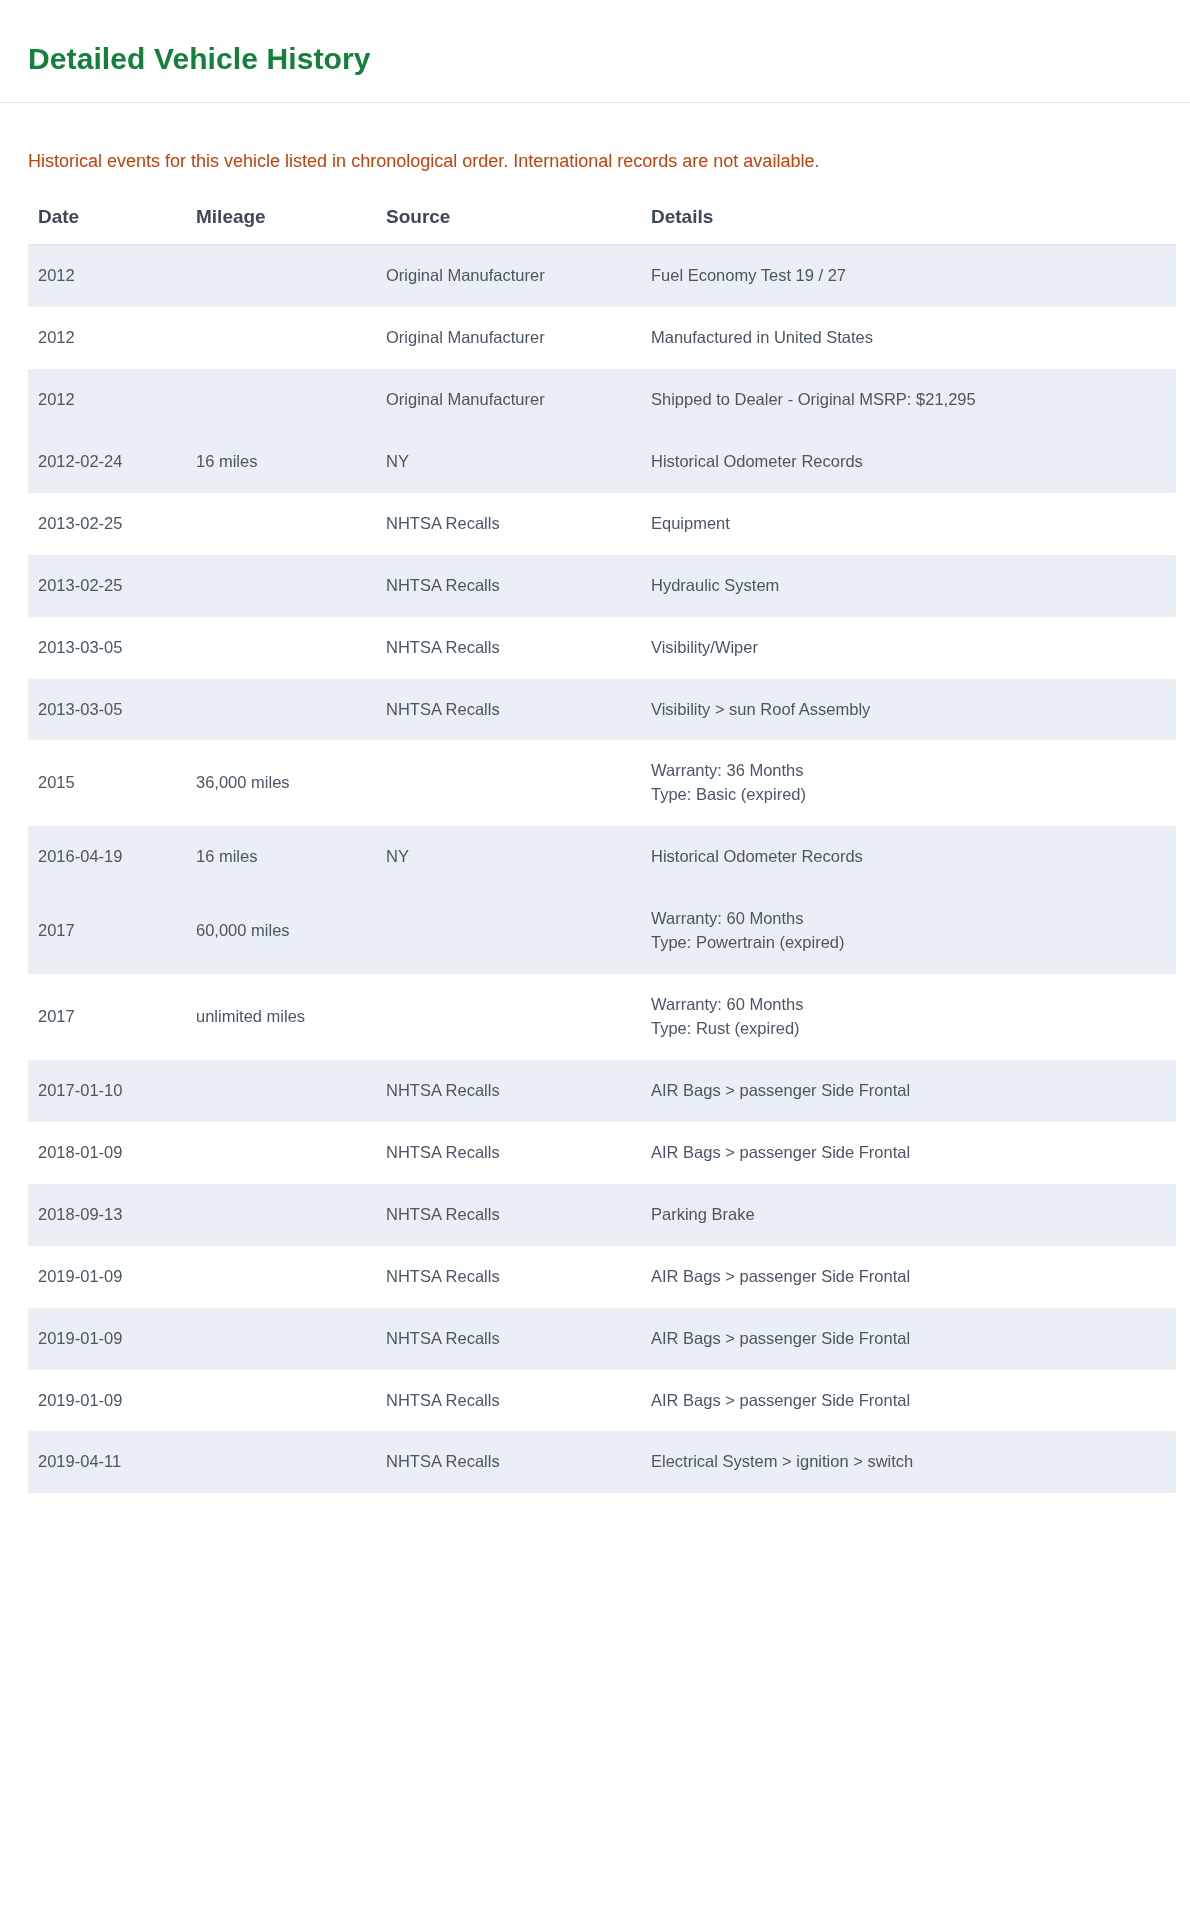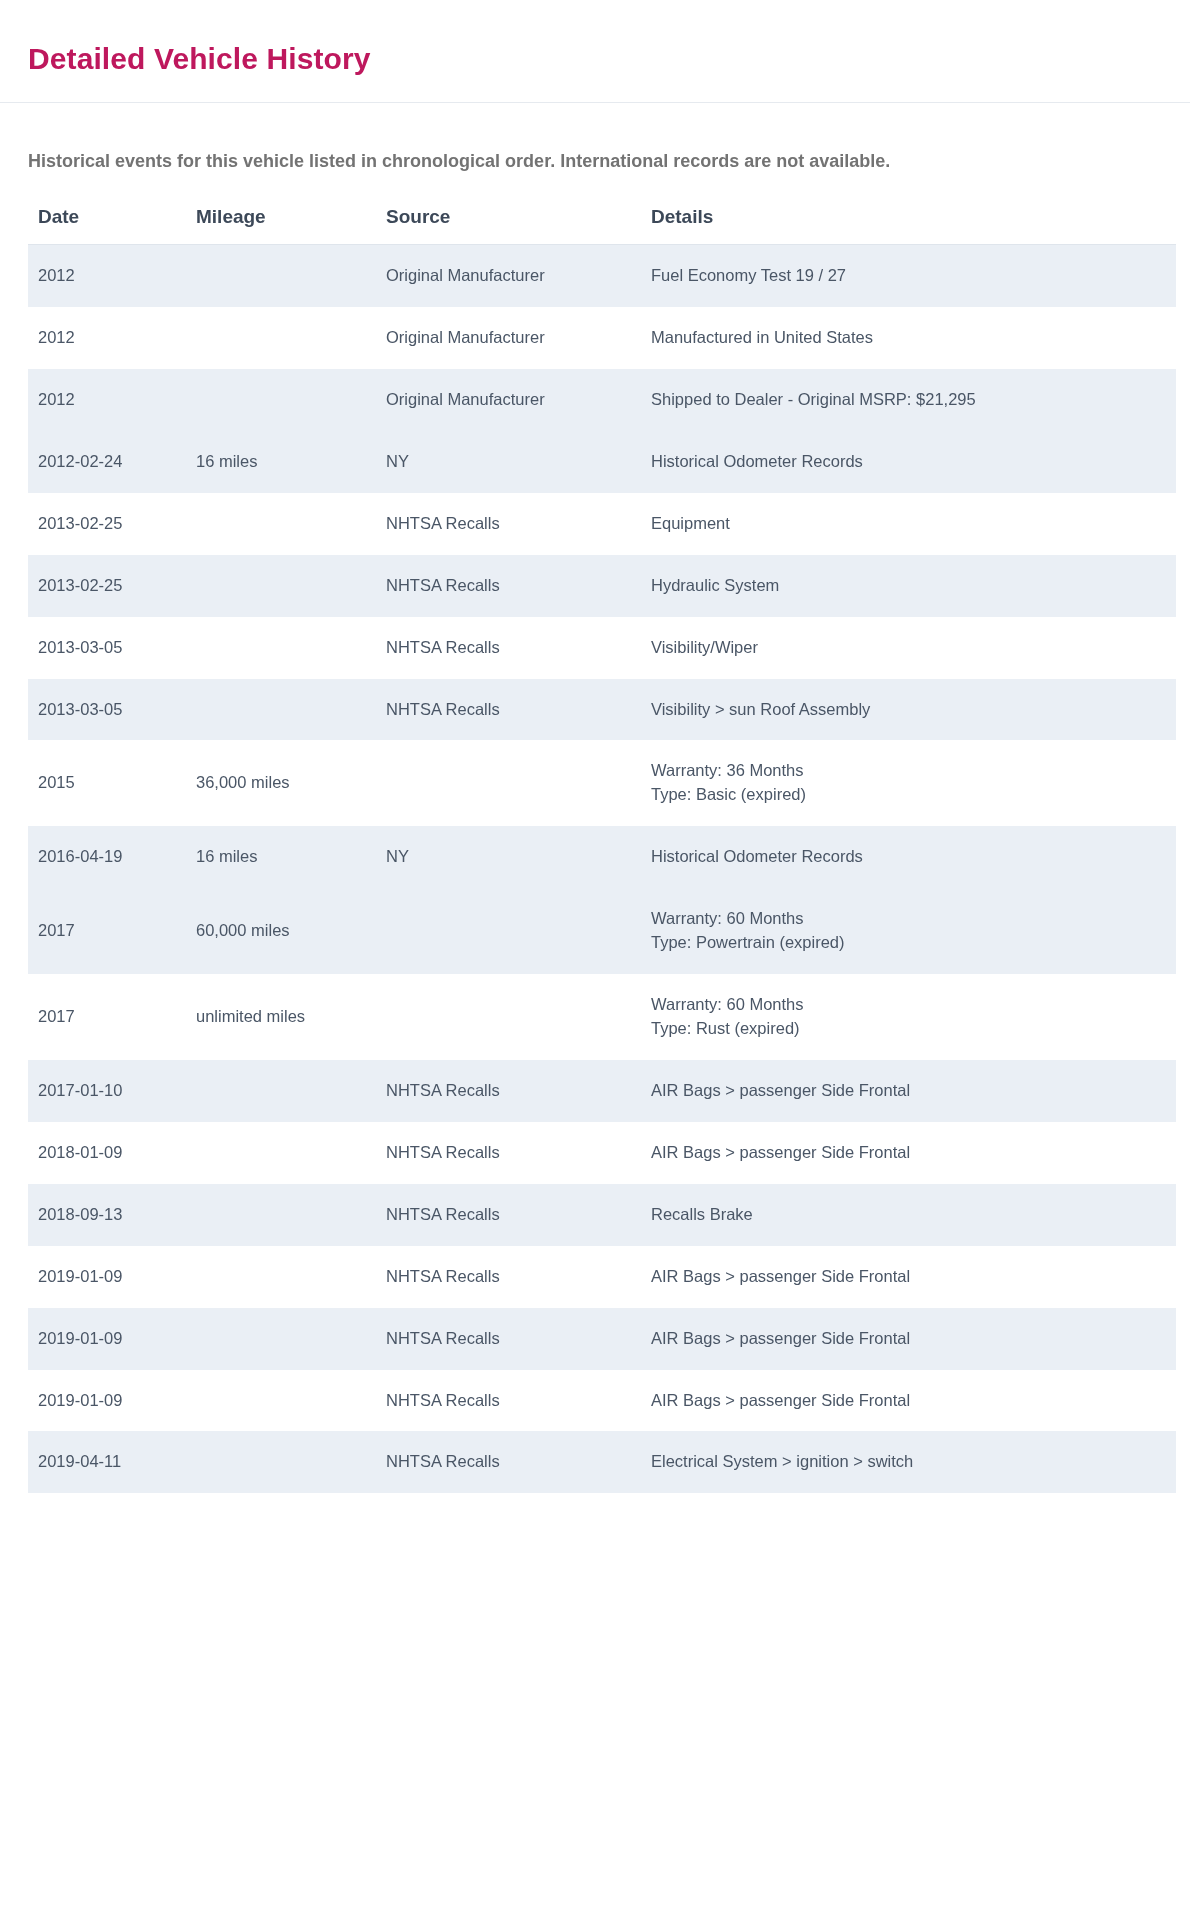--- a/index.html
+++ b/index.html
@@ -13,35 +13,35 @@
     color: #3c4858;
   }
   .page {
     width: 1190px;
     box-sizing: border-box;
     padding: 0;
   }
   .title {
     font-size: 30px;
     font-weight: 600;
-    color: #be185d;
+    color: #15803d;
     padding: 22px 0 0 28px;
     letter-spacing: 0.1px;
   }
   .title-rule {
     margin: 26px 0 0 0;
     border: 0;
     border-top: 1px solid #e6eaef;
     width: 1190px;
   }
   .subtitle {
     font-size: 18px;
-    color: #737373;
+    color: #c2410c;
     padding: 30px 0 0 28px;
-    font-weight: 700;
+    font-weight: 400;
   }
   table.history {
     border-collapse: collapse;
     margin: 26px 0 0 28px;
     width: 1148px;
     table-layout: fixed;
   }
   table.history thead th {
     text-align: left;
     font-size: 19px;
@@ -206,21 +206,21 @@
           <td>NHTSA Recalls</td>
           <td>
             <span class="detail-line">AIR Bags &gt; passenger Side Frontal</span>
           </td>
         </tr>
         <tr class="alt">
           <td>2018-09-13</td>
           <td></td>
           <td>NHTSA Recalls</td>
           <td>
-            <span class="detail-line">Recalls Brake</span>
+            <span class="detail-line">Parking Brake</span>
           </td>
         </tr>
         <tr>
           <td>2019-01-09</td>
           <td></td>
           <td>NHTSA Recalls</td>
           <td>
             <span class="detail-line">AIR Bags &gt; passenger Side Frontal</span>
           </td>
         </tr>

